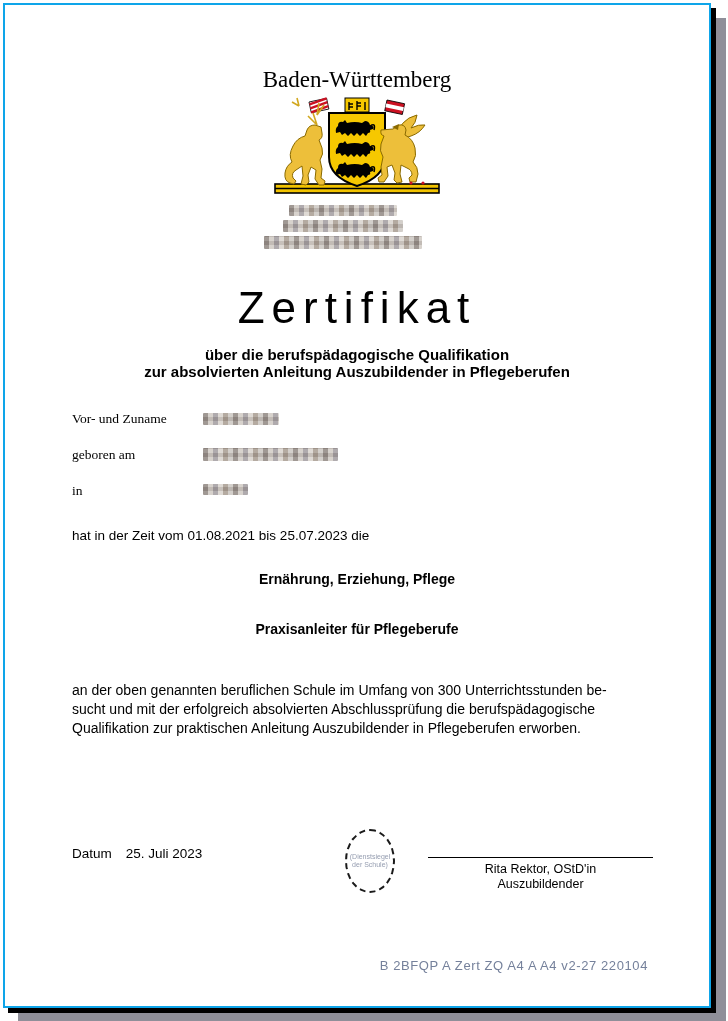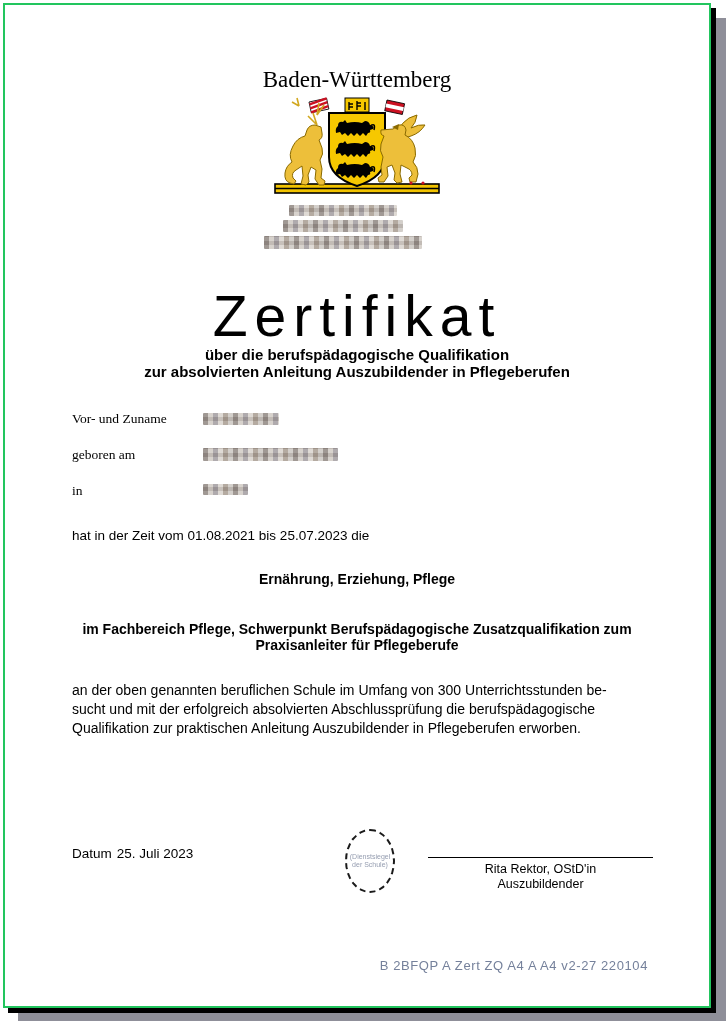--- a/index.html
+++ b/index.html
@@ -1,20 +1,20 @@
 <!DOCTYPE html>
 <html><head>
 <meta charset="utf-8">
 <style>
   * { margin:0; padding:0; box-sizing:border-box; }
   html,body { width:728px; height:1021px; background:#ffffff; overflow:hidden;
               font-family:"Liberation Sans", sans-serif; }
   .page {
     position:absolute; left:3px; top:3px; width:708px; height:1005px;
-    background:#fff; border:2px solid #22c55e;
+    background:#fff; border:2px solid #0ea5e9;
     box-shadow: 5px 5px 0 0 #000, 15px 15px 0 0 #8f8f99;
   }
   .abs { position:absolute; }
   .ctr { left:0; width:100%; text-align:center; }
 
   .state-name { top:62px; font-family:"Liberation Serif", serif; font-size:23px; color:#000; }
 
   .arms-wrap { top:92px; }
   .arms-wrap svg { display:inline-block; }
 
@@ -22,39 +22,39 @@
   .school-block .rline { transform:translateX(-14px); }
   .redact {
     background-color:#cfc8c2; border-radius:1px;
     background-image:
       repeating-linear-gradient(90deg, rgba(110,100,95,.55) 0 5px, rgba(210,204,198,.5) 5px 10px,
         rgba(130,125,135,.5) 10px 15px, rgba(225,220,214,.45) 15px 20px,
         rgba(140,125,110,.5) 20px 25px, rgba(200,196,192,.45) 25px 30px),
       repeating-linear-gradient(0deg, rgba(255,255,255,.3) 0 4px, rgba(75,65,60,.22) 4px 8px);
   }
 
-  .title { top:278px; font-size:57px; letter-spacing:7px; color:#000; }
+  .title { top:278px; font-size:44px; letter-spacing:7px; color:#000; }
   .subtitle { top:341px; font-size:15px; font-weight:bold; line-height:17px; color:#000; }
 
   .field-row { left:67px; font-size:13.5px; color:#000;font-family:Liberation Serif, serif; }
   .f1 { top:406px; } .f2 { top:442px; } .f3 { top:478px; }
   .fv1 { left:198px; top:408px; width:76px;  height:12px; }
   .fv2 { left:198px; top:443px; width:135px; height:13px; }
   .fv3 { left:198px; top:479px; width:45px;  height:11px; }
 
   .period { left:67px; top:523px; font-size:13.5px; color:#000; }
 
   .center-bold { font-size:14px; font-weight:bold; line-height:16px; color:#000; }
   .blk1 { top:566px; }
   .blk2 { top:616px; }
 
   .body-par { left:67px; top:676px; width:600px; font-size:14px; line-height:19px; color:#000; }
 
   .datum { left:67px; top:841px; font-size:13.5px; color:#000; }
-  .datum .val { margin-left:5px; }
+  .datum .val { margin-left:14px; }
 
   .seal {
     left:340px; top:824px; width:50px; height:64px; border:2px dashed #1a1a1a;
     border-radius:50%; display:flex; flex-direction:column; align-items:center;
     justify-content:center; line-height:8px;
   }
   .seal span { font-size:7px; color:#959db0; }
 
   .sig-line { left:423px; top:852px; width:225px; border-top:1.5px solid #000; }
   .sig-text { left:423px; top:857px; width:225px; text-align:center; font-size:12.5px; line-height:15px; color:#000; }
@@ -143,21 +143,20 @@
   <div class="abs field-row f3">in</div>
   <div class="abs redact fv3"></div>
 
   <div class="abs period">hat in der Zeit vom 01.08.2021 bis 25.07.2023 die</div>
 
   <div class="abs ctr center-bold blk1">
     <div>Ernährung, Erziehung, Pflege</div>
   </div>
 
   <div class="abs ctr center-bold blk2">
-    <div>im Fachbereich Pflege, Schwerpunkt Berufspädagogische Zusatzqualifikation zum</div>
     <div>Praxisanleiter für Pflegeberufe</div>
   </div>
 
   <div class="abs body-par">
     <div>an der oben genannten beruflichen Schule im Umfang von 300 Unterrichtsstunden be-</div>
     <div>sucht und mit der erfolgreich absolvierten Abschlussprüfung die berufspädagogische</div>
     <div>Qualifikation zur praktischen Anleitung Auszubildender in Pflegeberufen erworben.</div>
   </div>
 
   <div class="abs datum">

